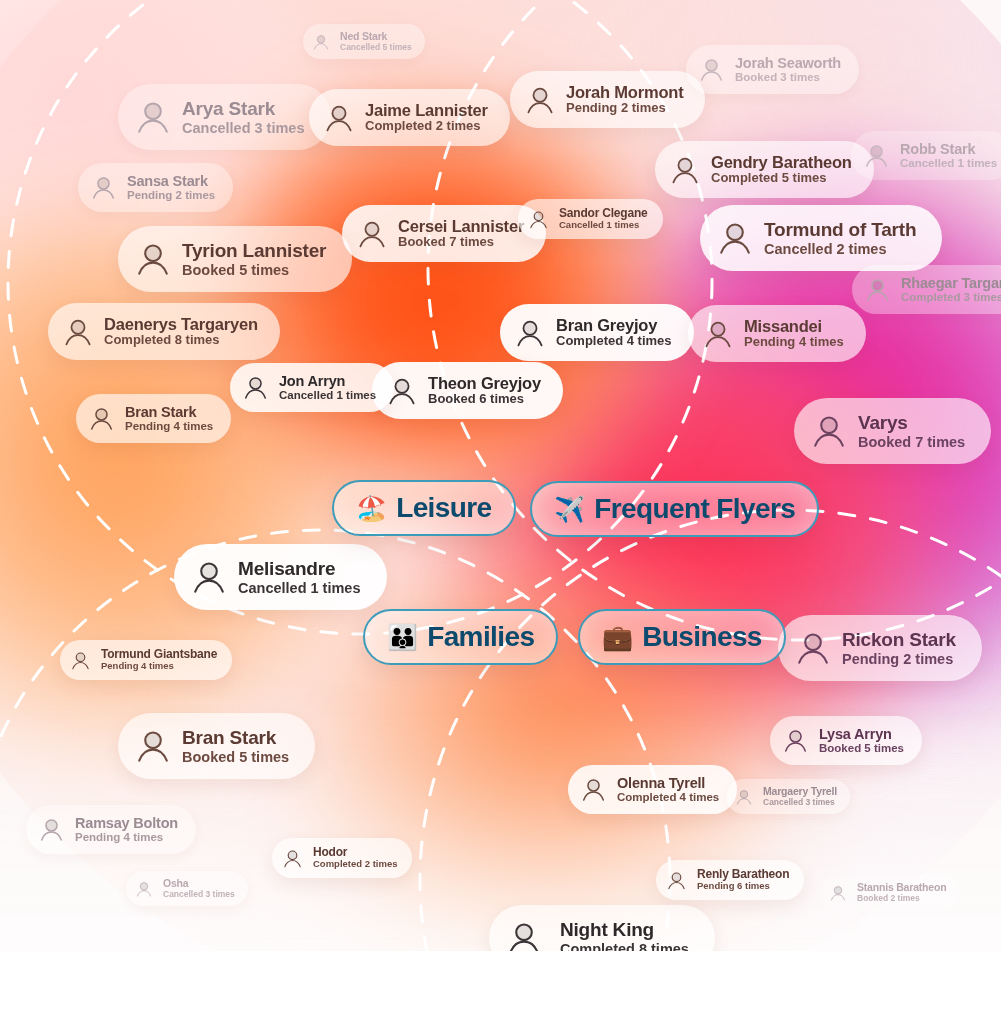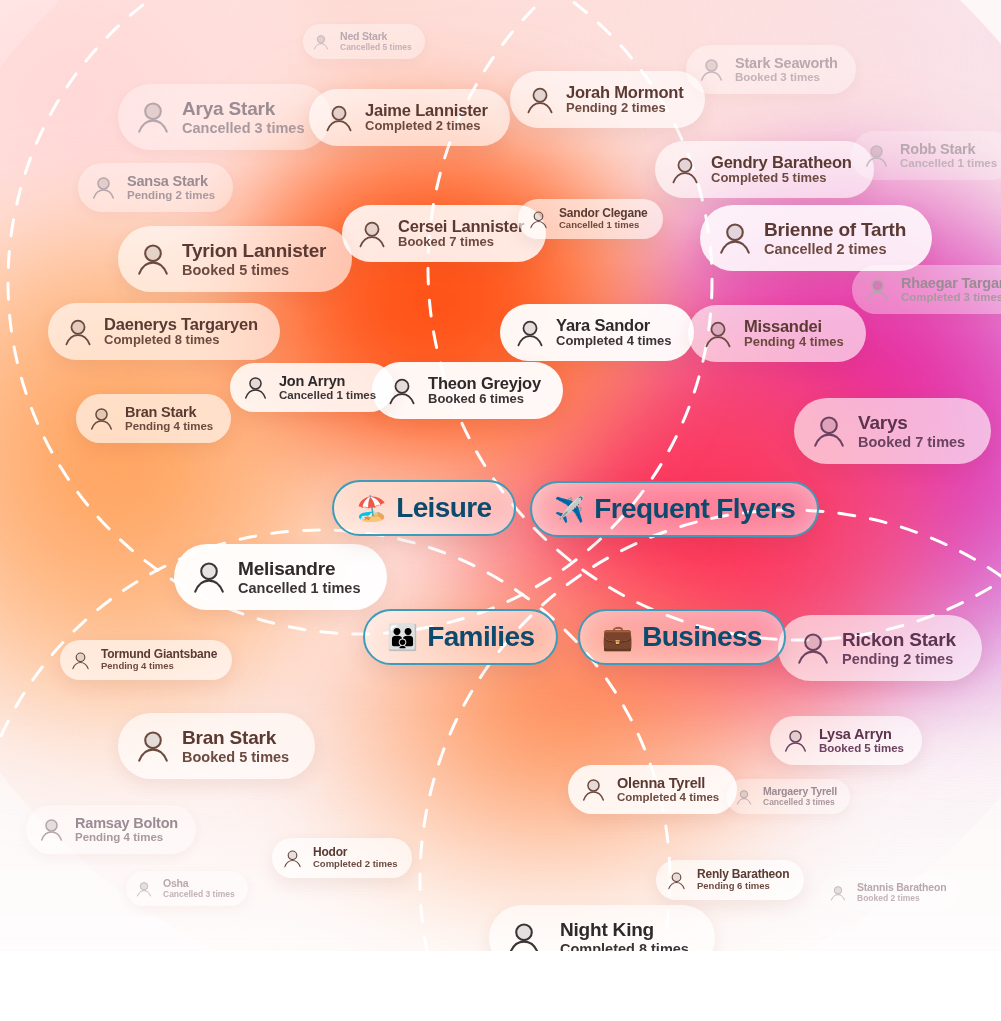--- a/index.html
+++ b/index.html
@@ -169,21 +169,21 @@
         </span>
       </div>
       <div class="card sz-m t-mute2 faint" style="left: 686px; top: 45px;">
         <span class="av">
           <svg width="27" height="27" viewBox="0 0 40 40">
             <circle cx="20" cy="14" r="8.2" fill="rgba(0,0,0,.10)" stroke="#c6b6bd" stroke-width="2.2"></circle>
             <path d="M5.5 35.5 C8.5 27.5 13.6 23.8 20 23.8 C26.4 23.8 31.5 27.5 34.5 35.5" fill="none" stroke="#c6b6bd" stroke-width="2.2" stroke-linecap="round"></path>
           </svg>
         </span>
         <span class="txt">
-          <span class="nm">Stark Seaworth</span>
+          <span class="nm">Jorah Seaworth</span>
           <span class="st">Booked 3 times</span>
         </span>
       </div>
       <div class="card sz-xl t-mute faint" style="left: 118px; top: 84px;">
         <span class="av">
           <svg width="38" height="38" viewBox="0 0 40 40">
             <circle cx="20" cy="14" r="8.2" fill="rgba(0,0,0,.10)" stroke="#b5a5ac" stroke-width="2.2"></circle>
             <path d="M5.5 35.5 C8.5 27.5 13.6 23.8 20 23.8 C26.4 23.8 31.5 27.5 34.5 35.5" fill="none" stroke="#b5a5ac" stroke-width="2.2" stroke-linecap="round"></path>
           </svg>
         </span>
@@ -277,21 +277,21 @@
         </span>
       </div>
       <div class="card sz-xl t-warm nearsolid" style="left: 700px; top: 205px;">
         <span class="av">
           <svg width="38" height="38" viewBox="0 0 40 40">
             <circle cx="20" cy="14" r="8.2" fill="rgba(0,0,0,.10)" stroke="#6b4a40" stroke-width="2.2"></circle>
             <path d="M5.5 35.5 C8.5 27.5 13.6 23.8 20 23.8 C26.4 23.8 31.5 27.5 34.5 35.5" fill="none" stroke="#6b4a40" stroke-width="2.2" stroke-linecap="round"></path>
           </svg>
         </span>
         <span class="txt">
-          <span class="nm">Brienne of Tarth</span>
+          <span class="nm">Tormund of Tarth</span>
           <span class="st">Cancelled 2 times</span>
         </span>
       </div>
       <div class="card sz-xl t-warm semi" style="left: 118px; top: 226px;">
         <span class="av">
           <svg width="38" height="38" viewBox="0 0 40 40">
             <circle cx="20" cy="14" r="8.2" fill="rgba(0,0,0,.10)" stroke="#6b4a40" stroke-width="2.2"></circle>
             <path d="M5.5 35.5 C8.5 27.5 13.6 23.8 20 23.8 C26.4 23.8 31.5 27.5 34.5 35.5" fill="none" stroke="#6b4a40" stroke-width="2.2" stroke-linecap="round"></path>
           </svg>
         </span>
@@ -325,21 +325,21 @@
         </span>
       </div>
       <div class="card sz-l t-dark solid" style="left: 500px; top: 304px;">
         <span class="av">
           <svg width="32" height="32" viewBox="0 0 40 40">
             <circle cx="20" cy="14" r="8.2" fill="rgba(0,0,0,.10)" stroke="#3a3437" stroke-width="2.2"></circle>
             <path d="M5.5 35.5 C8.5 27.5 13.6 23.8 20 23.8 C26.4 23.8 31.5 27.5 34.5 35.5" fill="none" stroke="#3a3437" stroke-width="2.2" stroke-linecap="round"></path>
           </svg>
         </span>
         <span class="txt">
-          <span class="nm">Yara Sandor</span>
+          <span class="nm">Bran Greyjoy</span>
           <span class="st">Completed 4 times</span>
         </span>
       </div>
       <div class="card sz-l t-warm semi" style="left: 688px; top: 305px;">
         <span class="av">
           <svg width="32" height="32" viewBox="0 0 40 40">
             <circle cx="20" cy="14" r="8.2" fill="rgba(0,0,0,.10)" stroke="#6b4a40" stroke-width="2.2"></circle>
             <path d="M5.5 35.5 C8.5 27.5 13.6 23.8 20 23.8 C26.4 23.8 31.5 27.5 34.5 35.5" fill="none" stroke="#6b4a40" stroke-width="2.2" stroke-linecap="round"></path>
           </svg>
         </span>

